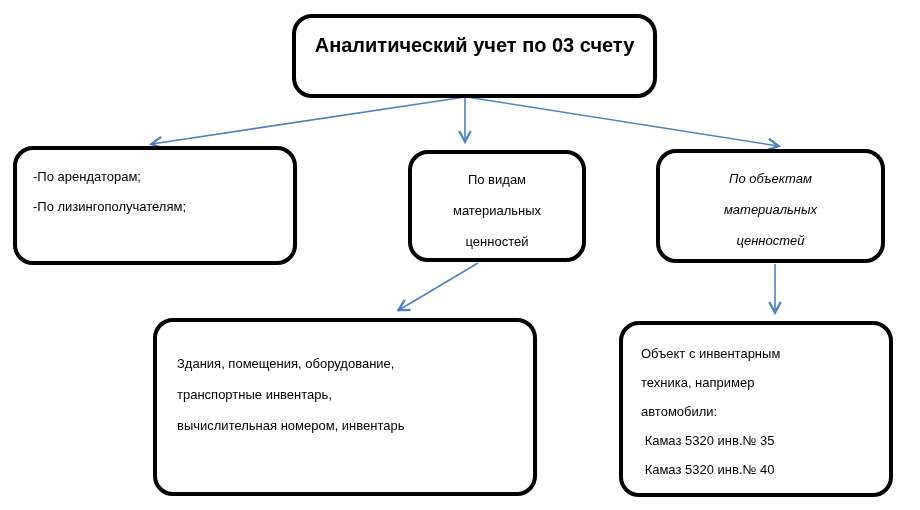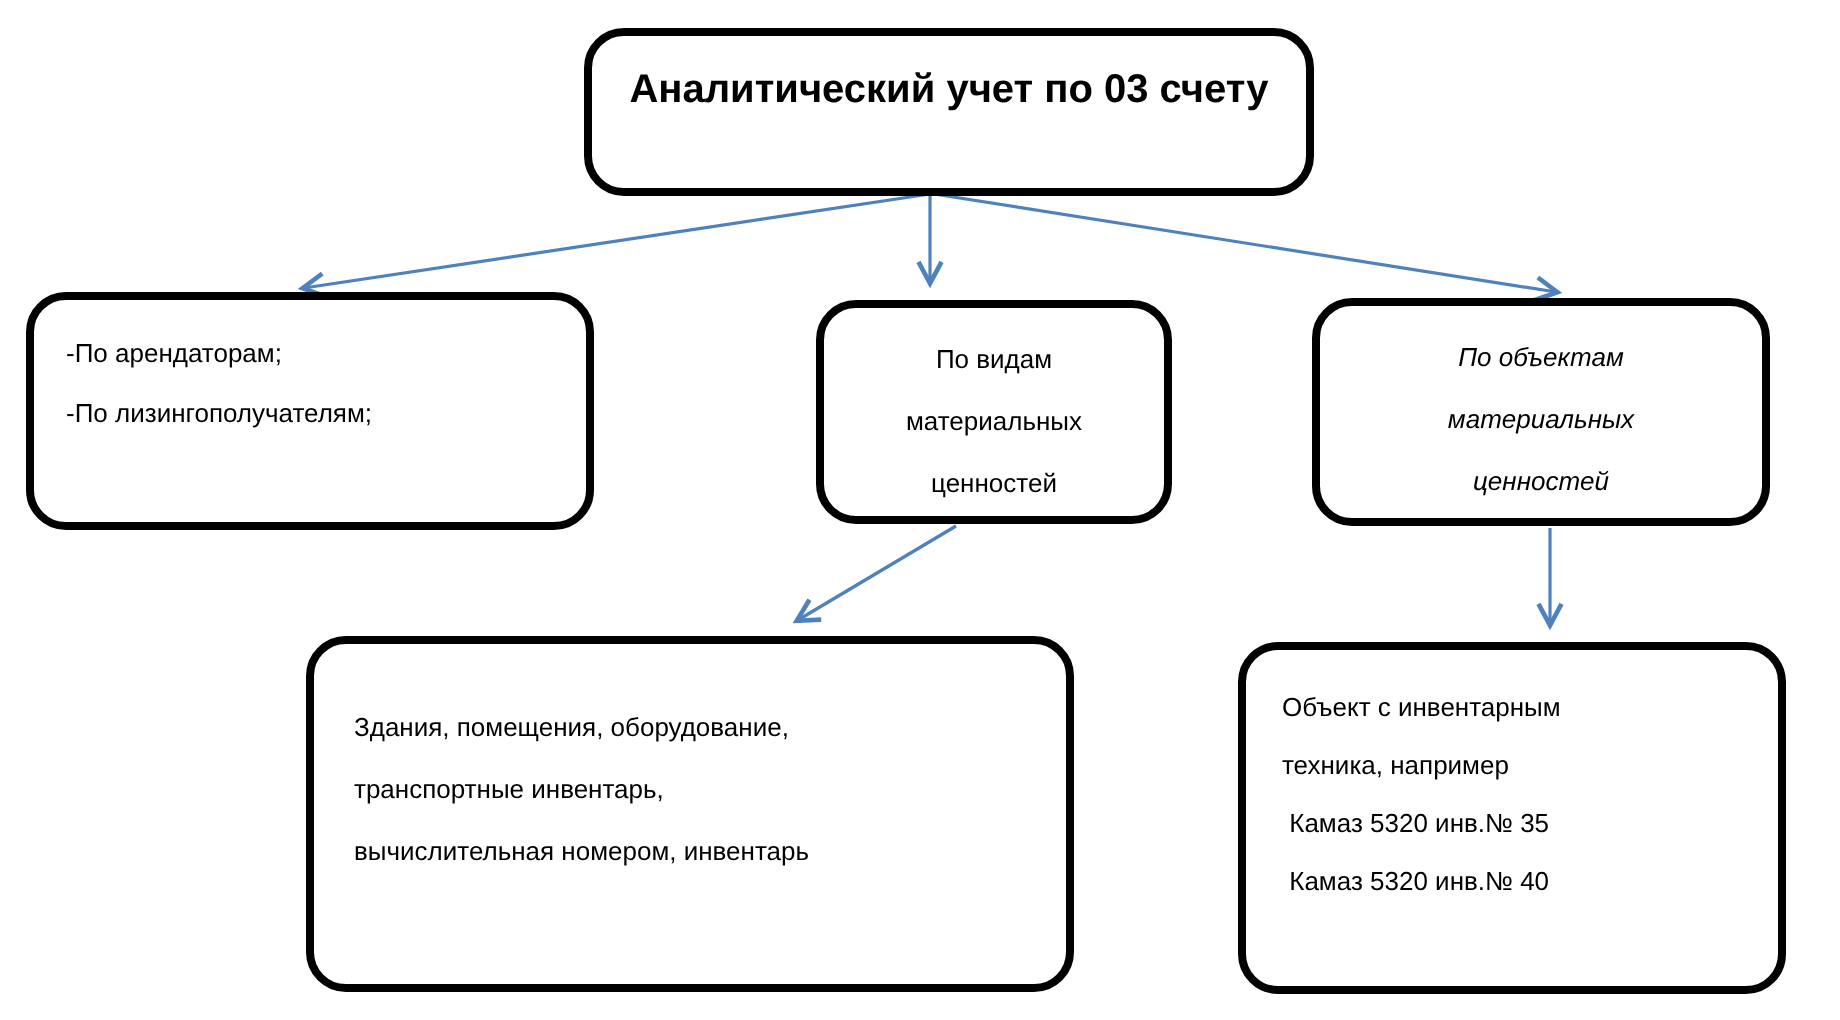--- a/index.html
+++ b/index.html
@@ -109,17 +109,18 @@
 
   <div class="box box-types-detail">
     <div class="line">Здания, помещения, оборудование,</div>
     <div class="line">транспортные инвентарь,</div>
     <div class="line">вычислительная номером, инвентарь</div>
   </div>
 
   <div class="box box-objects-detail">
     <div class="line">Объект с инвентарным</div>
     <div class="line">техника, например</div>
+    <div class="line">автомобили:</div>
     <div class="line"> Камаз 5320 инв.№ 35</div>
     <div class="line"> Камаз 5320 инв.№ 40</div>
   </div>
 
 </div>
 
 </body></html>

